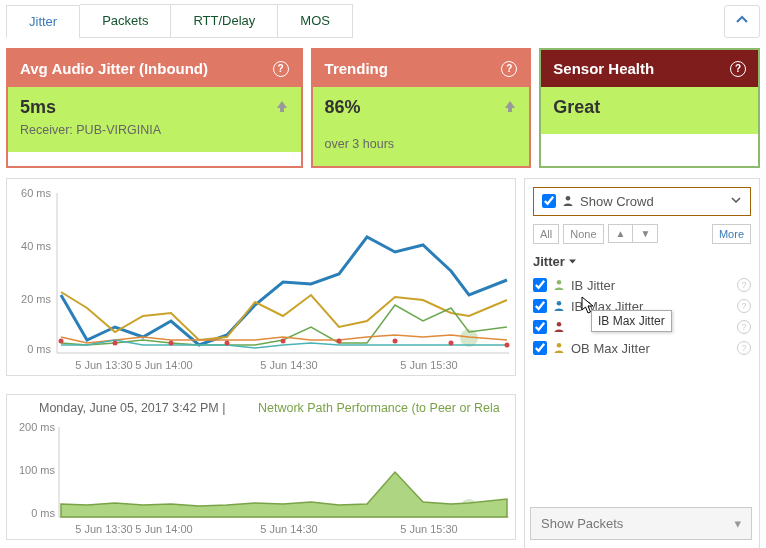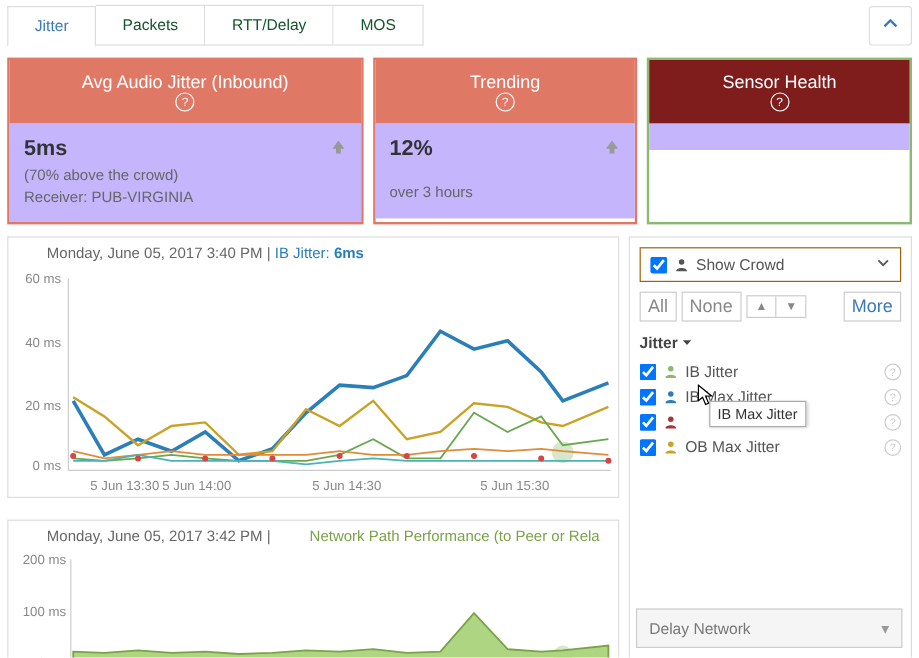--- a/index.html
+++ b/index.html
@@ -9,42 +9,42 @@
 .tabs { display: flex; gap: 0; }
 .tab { border: 1px solid #ddd; padding: 8px 22px; color: #14532d; background: #fff; cursor: pointer; font-size: 13px; }
 .tab.active { color: #3a7ab8; border-bottom: 2px solid #fff; position: relative; top: 1px; background: #fff; }
 .tab + .tab { border-left: none; }
 .collapse-btn { border: 1px solid #ddd; padding: 8px 11px; cursor: pointer; color: #3a7ab8; border-radius: 3px; }
 .collapse-btn svg { width: 12px; height: 12px; }
 .cards { display: flex; gap: 8px; margin-top: 6px; }
 .card { border: 2px solid; flex: 1; display: flex; flex-direction: column; }
 .card.red { border-color: #e07866; }
 .card.green { border-color: #8cb96c; }
-.card-header { padding: 10px 12px; font-weight: normal; color: #fff; display: flex; align-items: center; justify-content: space-between; font-size: 15px; flex-direction: column; }
+.card-header { padding: 10px 12px; font-weight: bold; color: #fff; display: flex; align-items: center; justify-content: space-between; font-size: 15px; }
 .card.red .card-header { background: #e07866; }
 .card.green .card-header { background: #7f1d1d; }
 .help-circle { width: 16px; height: 16px; border: 1.5px solid #fff; border-radius: 50%; display: inline-flex; align-items: center; justify-content: center; font-size: 10px; color: #fff; }
-.card-body { padding: 10px 12px 12px 12px; background: #c4b5fd; position: relative; }
+.card-body { padding: 10px 12px 12px 12px; background: #bef264; position: relative; }
 .big-val { font-size: 18px; font-weight: bold; color: #333; margin-bottom: 4px; }
 .sub { font-size: 12.5px; color: #666; line-height: 1.4; }
 .trend-arrow { position: absolute; right: 12px; top: 12px; color: #888; }
 .main-row { display: flex; gap: 8px; margin-top: 10px; }
 .charts-col { width: 510px; }
 .side-col { flex: 1; border: 1px solid #ddd; padding: 8px; }
 .chart-box { border: 1px solid #ddd; padding: 4px 2px 2px 2px; margin-bottom: 18px; }
 .chart-title { font-size: 12.5px; color: #666; padding: 2px 6px 4px 30px; }
 .chart-title .green-text { color: #7aa347; margin-left: 29px; }
 .chart-title .blue-text { color: #2b7fb8; }
 svg.chart { display: block; }
 .axis-text { font-size: 11px; fill: #888; }
 .dropdown-box { border: 1px solid #a16207; padding: 6px 8px; display: flex; align-items: center; gap: 6px; cursor: pointer; margin-bottom: 8px; }
 .chk { width: 14px; height: 14px; }
 .person-icon { width: 12px; height: 12px; }
 .btn-row { display: flex; gap: 4px; align-items: center; margin-bottom: 10px; }
-.small-btn { border: 1px solid #ccc; padding: 3px 6px; font-size: 15px; color: #888; cursor: pointer; }
+.small-btn { border: 1px solid #ccc; padding: 3px 6px; font-size: 11px; color: #888; cursor: pointer; }
 .small-btn.blue { color: #3a7ab8; }
 .arrow-btns { display: flex; border: 1px solid #ccc; }
 .arrow-btn { padding: 3px 7px; font-size: 10px; color: #888; cursor: pointer; }
 .arrow-btn + .arrow-btn { border-left: 1px solid #ccc; }
 .section-label { font-weight: bold; color: #444; margin-bottom: 6px; font-size: 13px; display: inline-flex; align-items: center; gap: 3px; }
 .legend-item { display: flex; align-items: center; gap: 6px; padding: 3px 0; font-size: 13px; color: #555; position: relative; }
 .legend-item .help-gray { width: 14px; height: 14px; border: 1.5px solid #ccc; border-radius: 50%; font-size: 9px; color: #ccc; display: inline-flex; align-items: center; justify-content: center; margin-left: auto; }
 .tooltip { position: absolute; background: #fff; border: 1px solid #aaa; padding: 3px 6px; font-size: 12px; color: #333; box-shadow: 1px 1px 3px rgba(0,0,0,0.2); left: 58px; top: 14px; white-space: nowrap; z-index: 5; }
 .cursor-icon { position: absolute; left: 48px; top: 0px; z-index: 6; font-size: 14px; color: #000; }
 .show-network { border: 1px solid #ccc; padding: 8px 10px; color: #777; display: flex; justify-content: space-between; align-items: center; cursor: pointer; background: #f5f5f5; position: absolute; bottom: 8px; right: 14px; width: 222px; }
@@ -73,58 +73,53 @@
         <span>Avg Audio Jitter (Inbound)</span>
         <span class="help-circle">?</span>
       </div>
       <div class="card-body">
         <span class="trend-arrow">
           <svg width="14" height="14" viewBox="0 0 14 14">
               <path d="M7 2 L12 9 L9 9 L9 13 L5 13 L5 9 L2 9 Z" fill="#999"></path>
             </svg>
         </span>
         <div class="big-val">5ms</div>
-        <div class="sub">(70% above the crowd)</div>
         <div class="sub">Receiver: PUB-VIRGINIA</div>
       </div>
     </div>
     <div class="card red">
       <div class="card-header">
         <span>Trending</span>
         <span class="help-circle">?</span>
       </div>
       <div class="card-body">
         <span class="trend-arrow">
           <svg width="14" height="14" viewBox="0 0 14 14">
               <path d="M7 2 L12 9 L9 9 L9 13 L5 13 L5 9 L2 9 Z" fill="#999"></path>
             </svg>
         </span>
-        <div class="big-val">12%</div>
+        <div class="big-val">86%</div>
         <div class="sub" style="margin-top:18px">over 3 hours</div>
       </div>
     </div>
     <div class="card green">
       <div class="card-header">
         <span>Sensor Health</span>
         <span class="help-circle">?</span>
       </div>
       <div class="card-body">
+        <div class="big-val">Great</div>
       </div>
     </div>
   </div>
 
   <div class="main-row">
     <div class="charts-col">
 
       <div class="chart-box">
-        <div class="chart-title">
-          <span>Monday, June 05, 2017 3:40 PM | </span>
-          <span class="blue-text">IB Jitter:</span>
-          <b class="blue-text">6ms</b>
-        </div>
         <svg class="chart" width="505" height="190">
 
           <text class="axis-text" x="42" y="14" text-anchor="end">60 ms</text>
           <text class="axis-text" x="42" y="67" text-anchor="end">40 ms</text>
           <text class="axis-text" x="42" y="120" text-anchor="end">20 ms</text>
           <text class="axis-text" x="42" y="170" text-anchor="end">0 ms</text>
 
           <text class="axis-text" x="95" y="186" text-anchor="middle">5 Jun 13:30</text>
           <text class="axis-text" x="155" y="186" text-anchor="middle">5 Jun 14:00</text>
           <text class="axis-text" x="280" y="186" text-anchor="middle">5 Jun 14:30</text>
@@ -255,15 +250,15 @@
             <path d="M1.5 11 C1.5 7.5 10.5 7.5 10.5 11 Z" fill="#c9a227"></path>
           </svg>
         <span>OB Max Jitter</span>
         <span class="help-gray">?</span>
       </div>
     </div>
   </div>
 </div>
 
 <div class="show-network">
-  <span>Delay Network</span>
+  <span>Show Packets</span>
   <span style="color:#999">▾</span>
 </div>
 
 </body></html>

